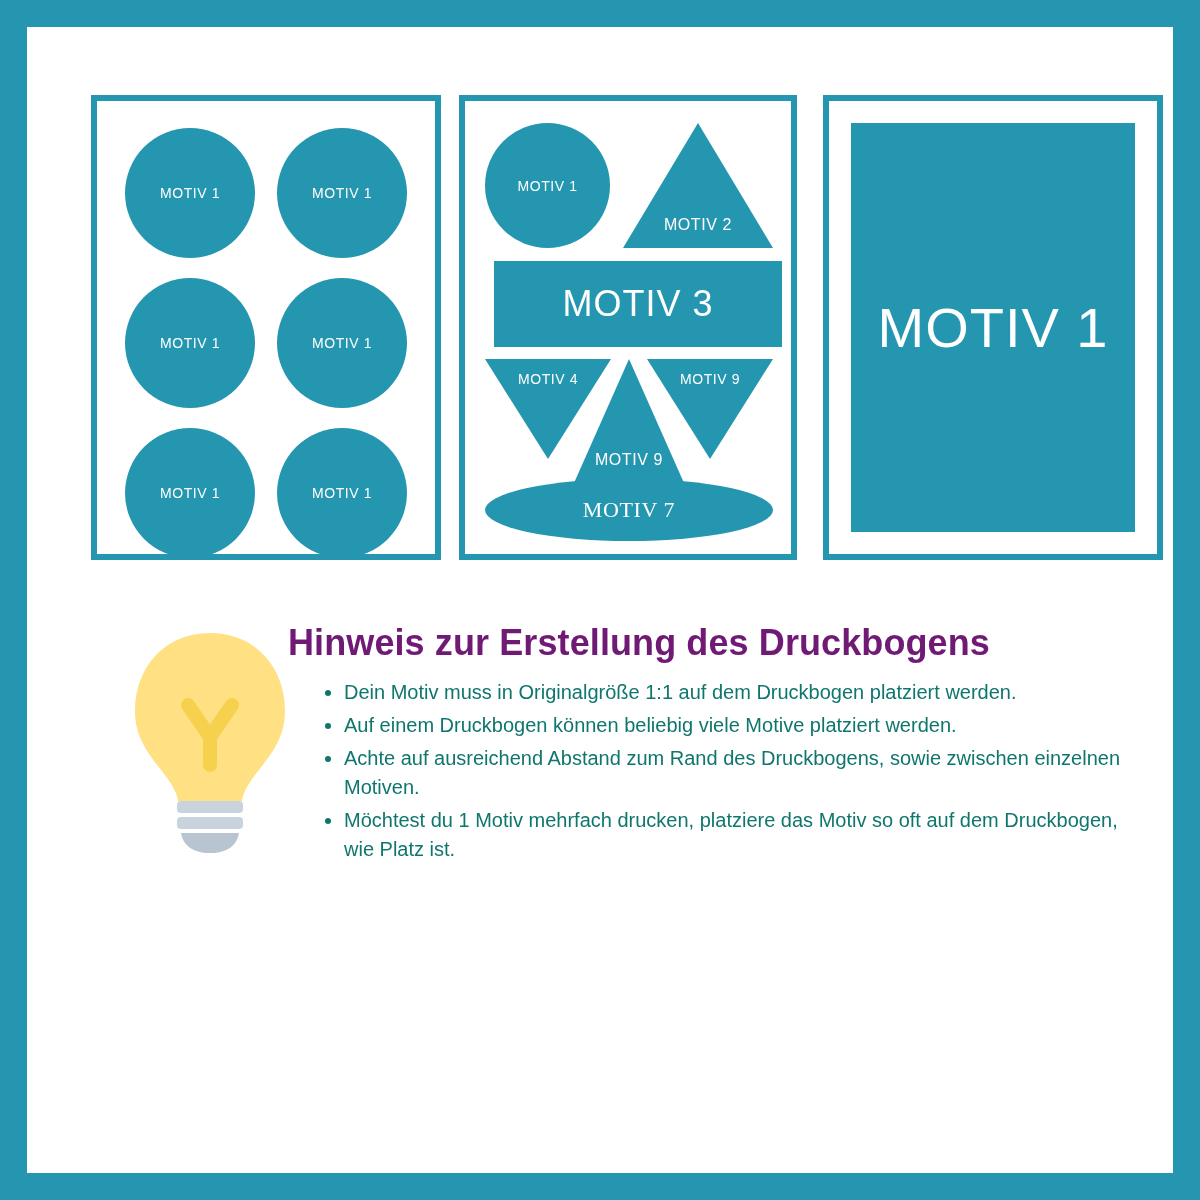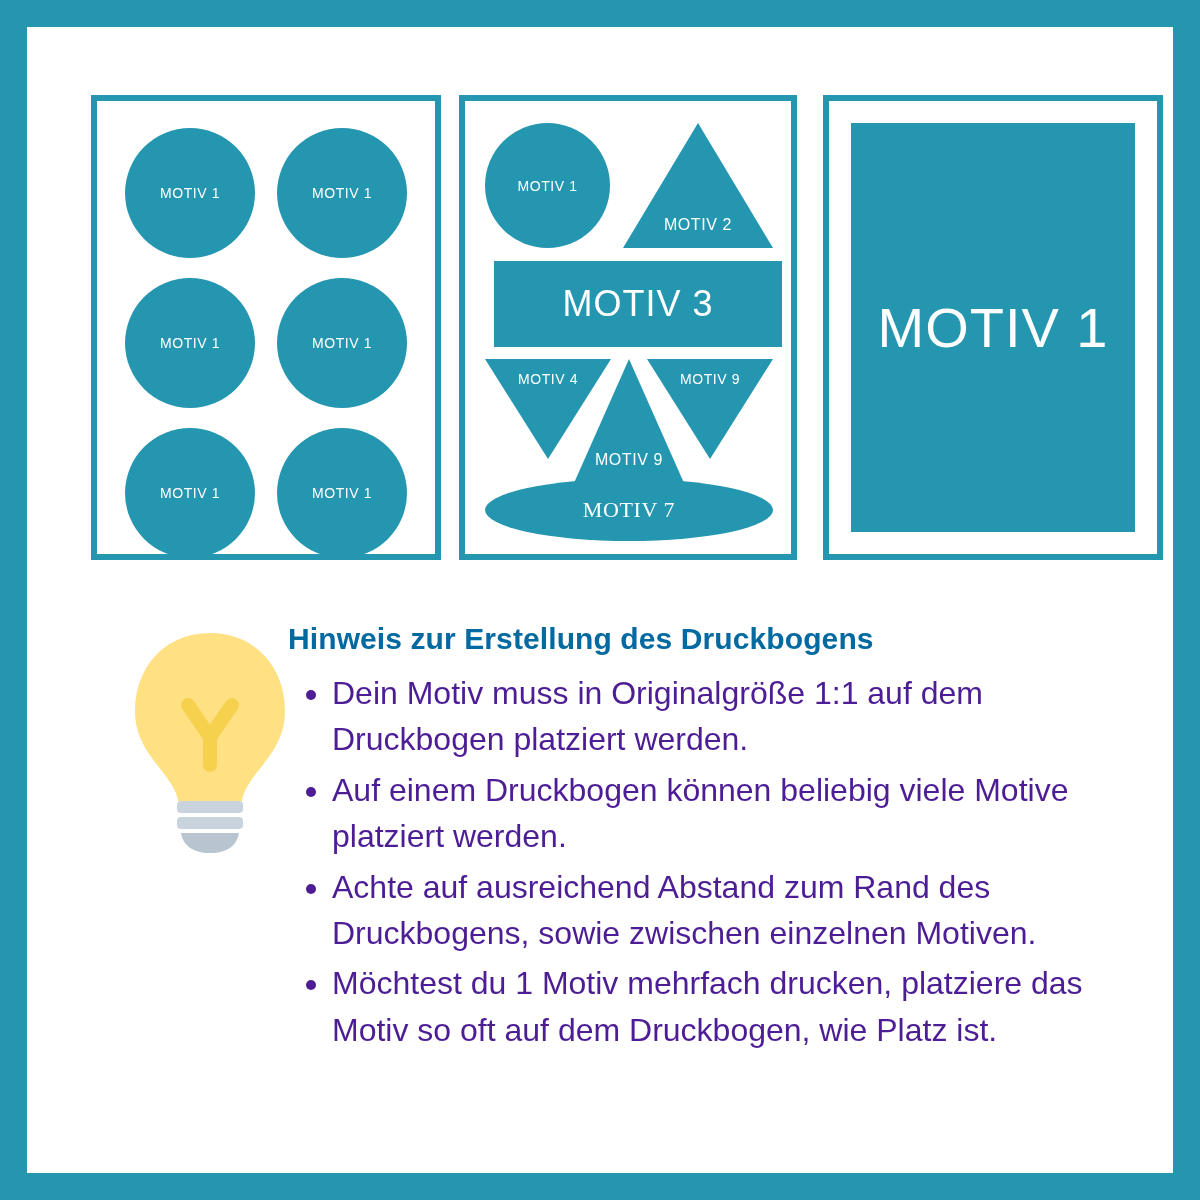--- a/index.html
+++ b/index.html
@@ -103,31 +103,31 @@
     width: 170px;
     height: 230px;
   }
   .note-body {
     position: absolute;
     left: 225px;
     top: 35px;
     width: 860px;
   }
   .note-title {
-    font-size: 30px;
+    font-size: 36px;
     font-weight: bold;
-    color: #0369a1;
+    color: #701a75;
     margin: 0 0 14px 0;
     letter-spacing: 0.1px;
   }
   ul.note-list {
-    margin: 0;
+    margin: 12px;
     padding-left: 44px;
-    color: #4c1d95;
-    font-size: 32px;
+    color: #0f766e;
+    font-size: 20px;
     line-height: 1.45;
   }
   ul.note-list li {
     margin-bottom: 4px;
   }
 </style>
 </head>
 <body>
 
 <div class="frame">

